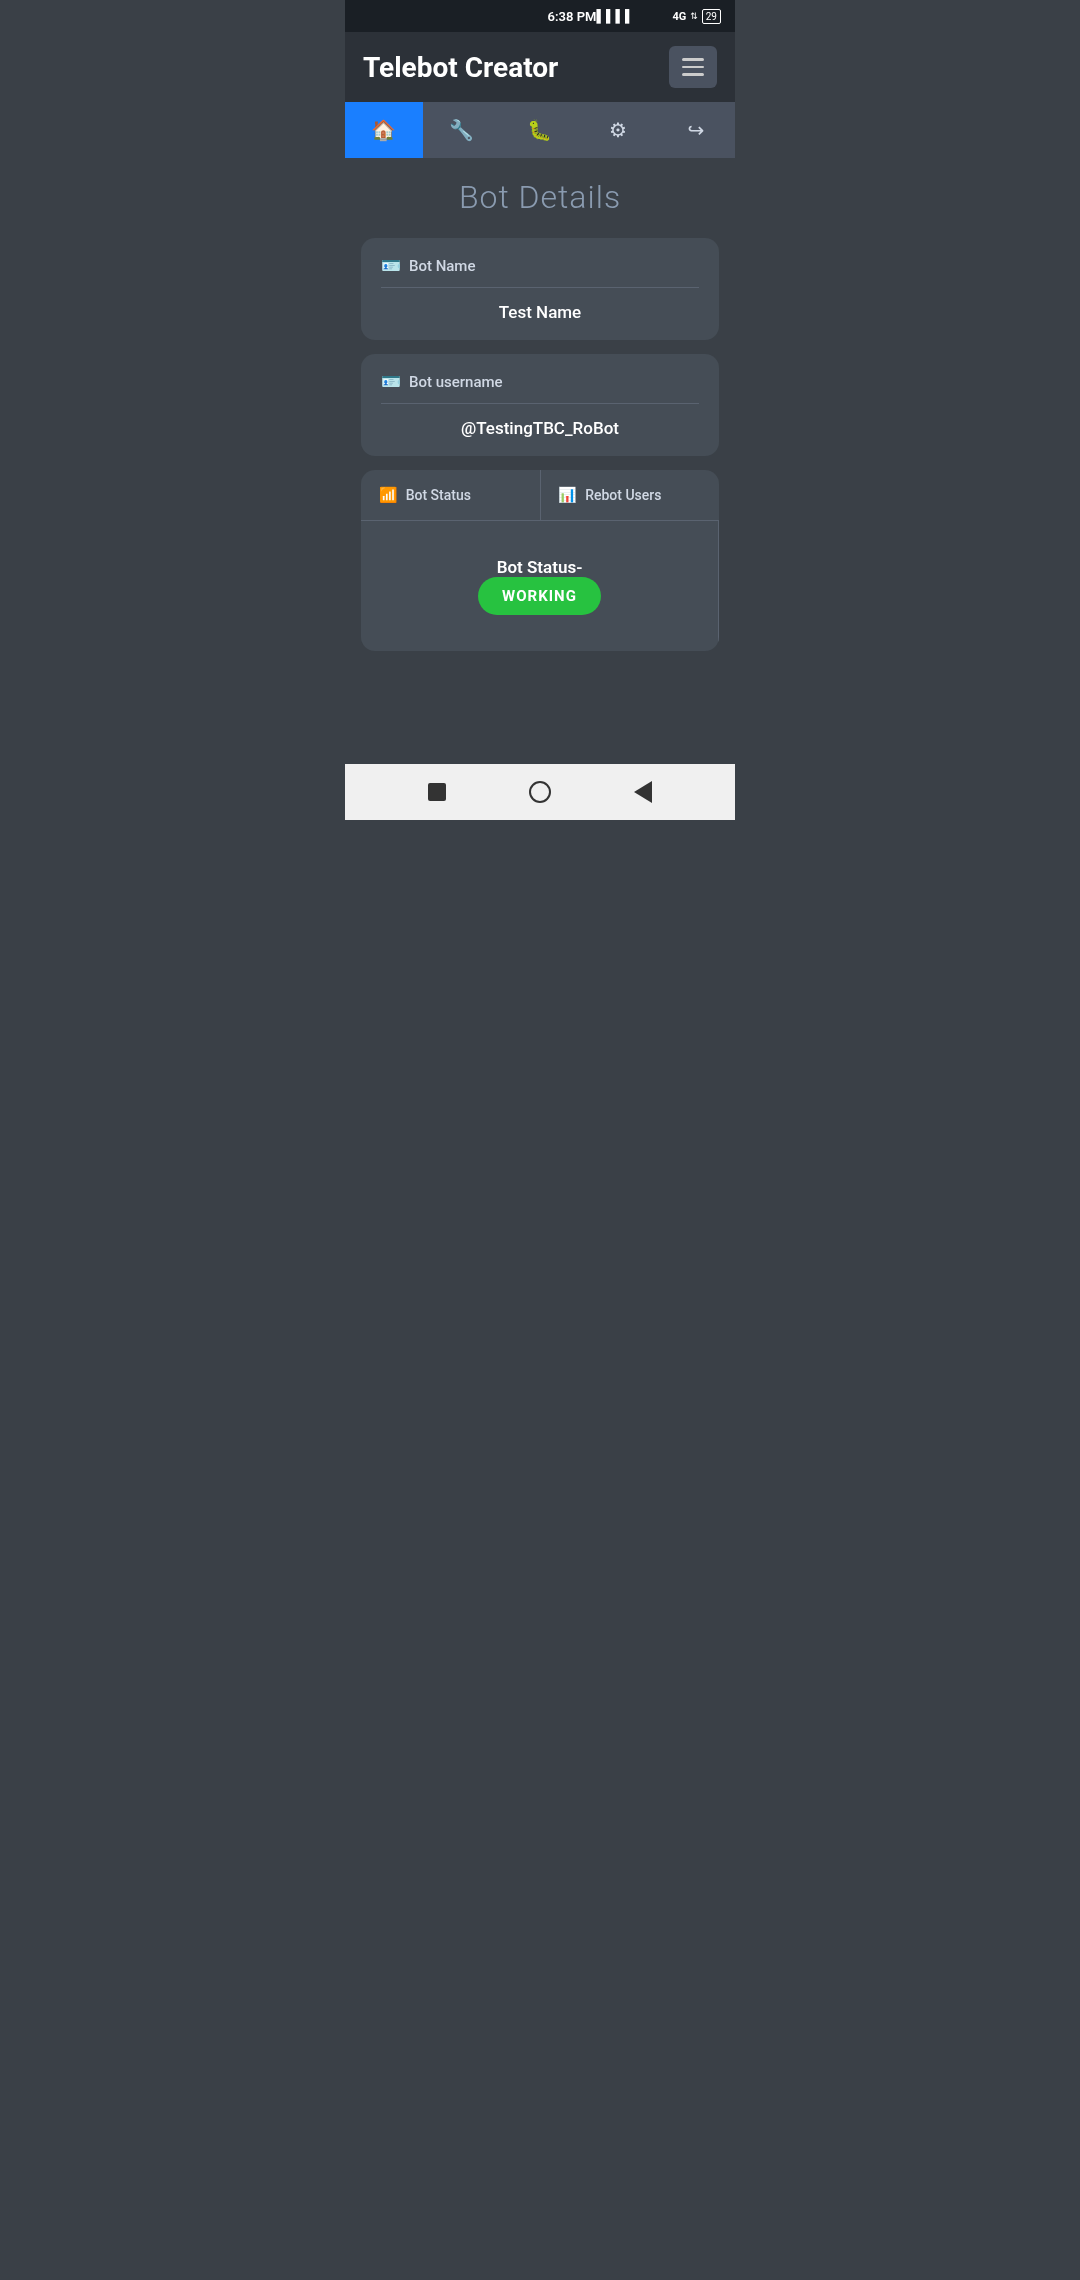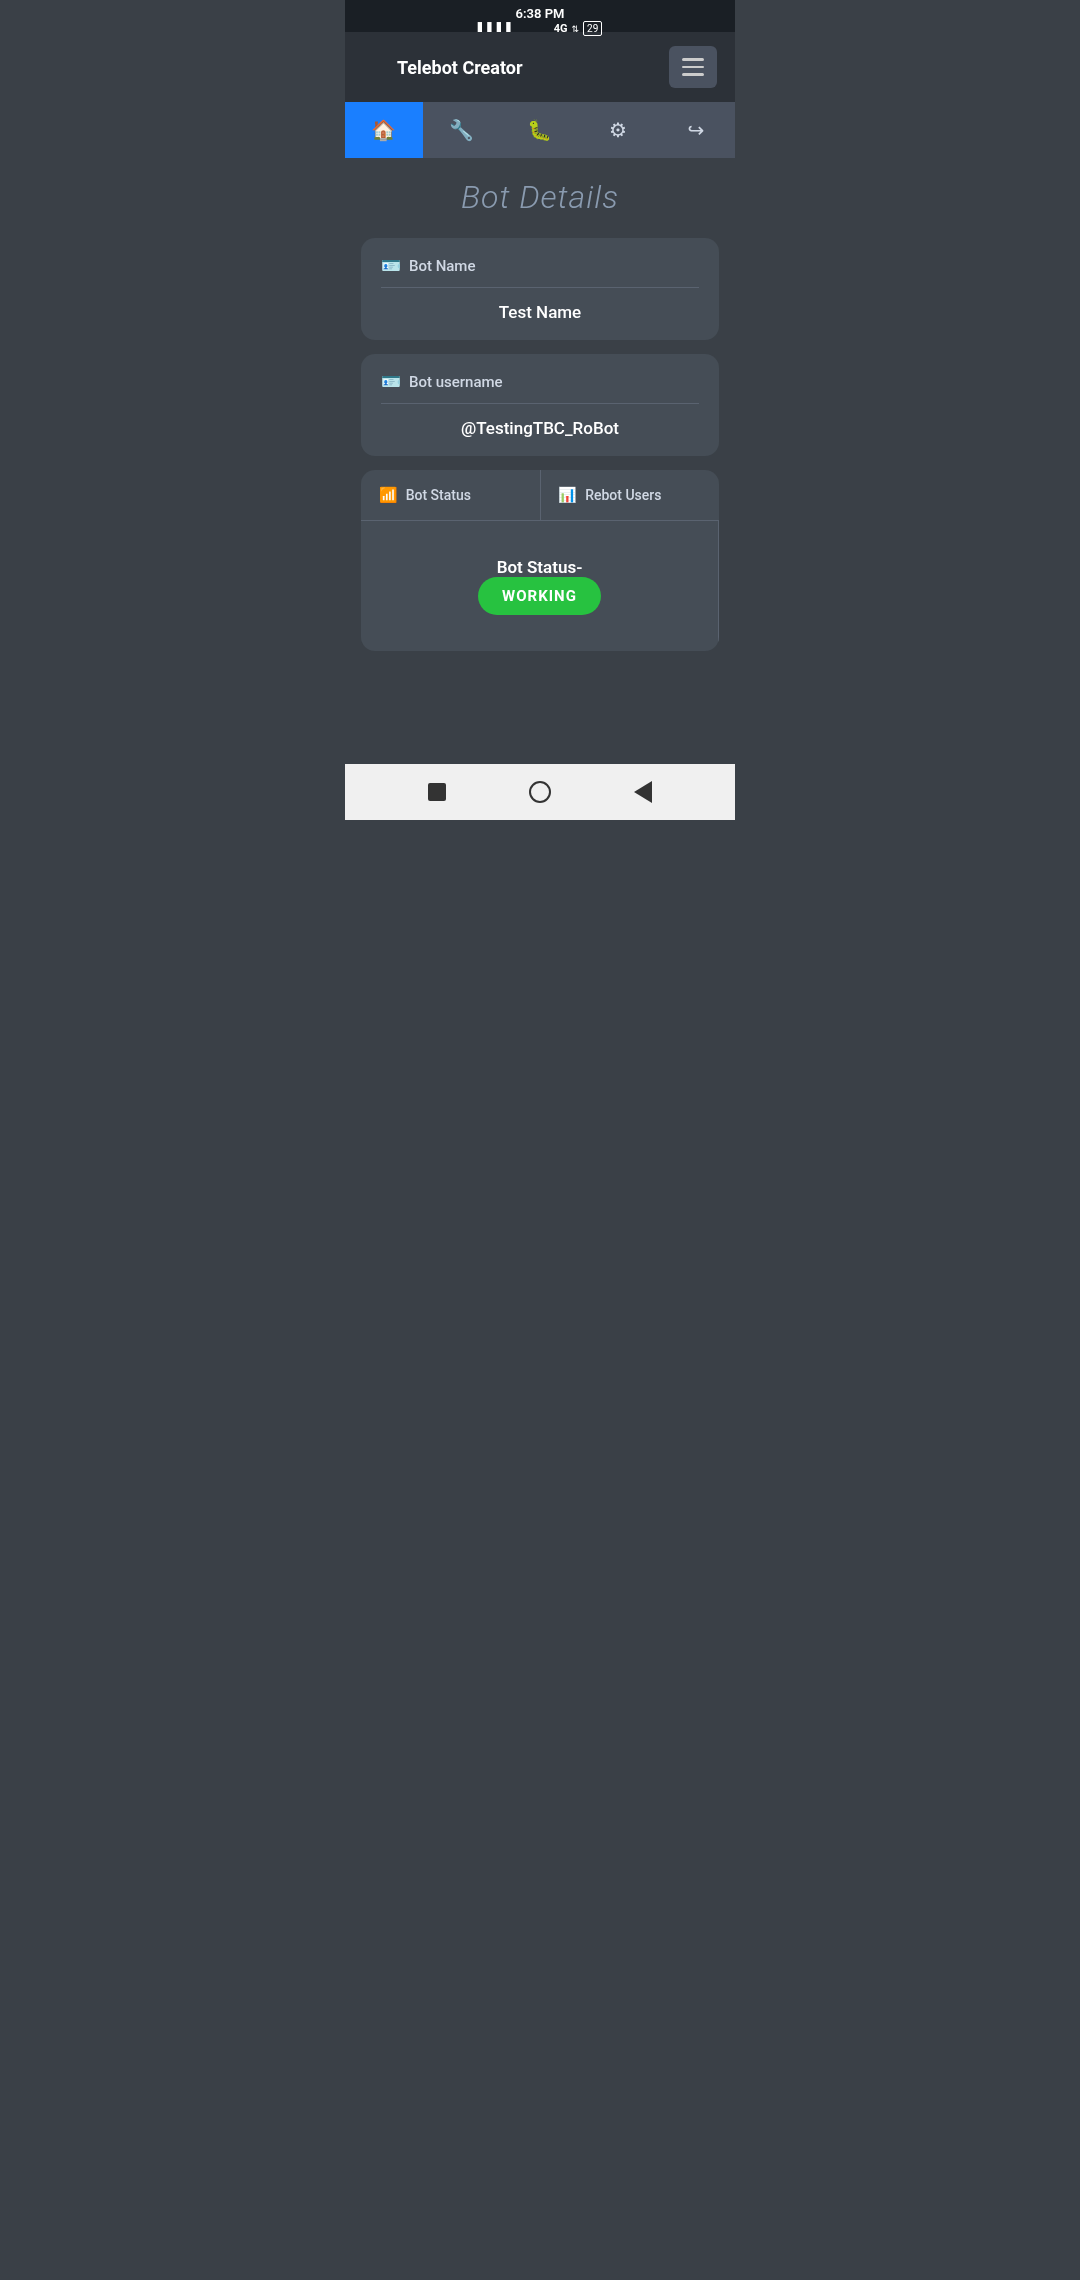--- a/index.html
+++ b/index.html
@@ -17,25 +17,24 @@
       color: #ffffff;
       display: flex;
       flex-direction: column;
       margin: 0 auto;
     }
 
     
     .status-bar {
       background-color: #1a1f25;
       display: flex;
-      justify-content: flex-start;
+      justify-content: flex-end;
       align-items: center;
       padding: 6px 14px;
       height: 32px;
-      flex-direction: column;
     }
 
     .status-bar-time {
       font-size: 13px;
       font-weight: 600;
       color: #fff;
     }
 
     .status-bar-icons {
       display: flex;
@@ -56,24 +55,23 @@
     
     .app-header {
       background-color: #2c3138;
       display: flex;
       justify-content: space-between;
       align-items: center;
       padding: 14px 18px;
     }
 
     .app-title {
-      font-size: 18px;
+      font-size: 28px;
       font-weight: bold;
       color: #ffffff;
-      margin-left: 34px;
     }
 
     .menu-button {
       background-color: #4a5260;
       border: none;
       border-radius: 6px;
       width: 48px;
       height: 42px;
       display: flex;
       flex-direction: column;
@@ -126,21 +124,20 @@
       background-color: #3a4047;
     }
 
     .page-title {
       text-align: center;
       font-size: 32px;
       font-weight: 300;
       color: #8a9bb0;
       margin-bottom: 22px;
       letter-spacing: 1px;
-      font-style: italic;
     }
 
     
     .card {
       background-color: #454d56;
       border-radius: 14px;
       margin-bottom: 14px;
       padding: 18px 20px;
     }
 

